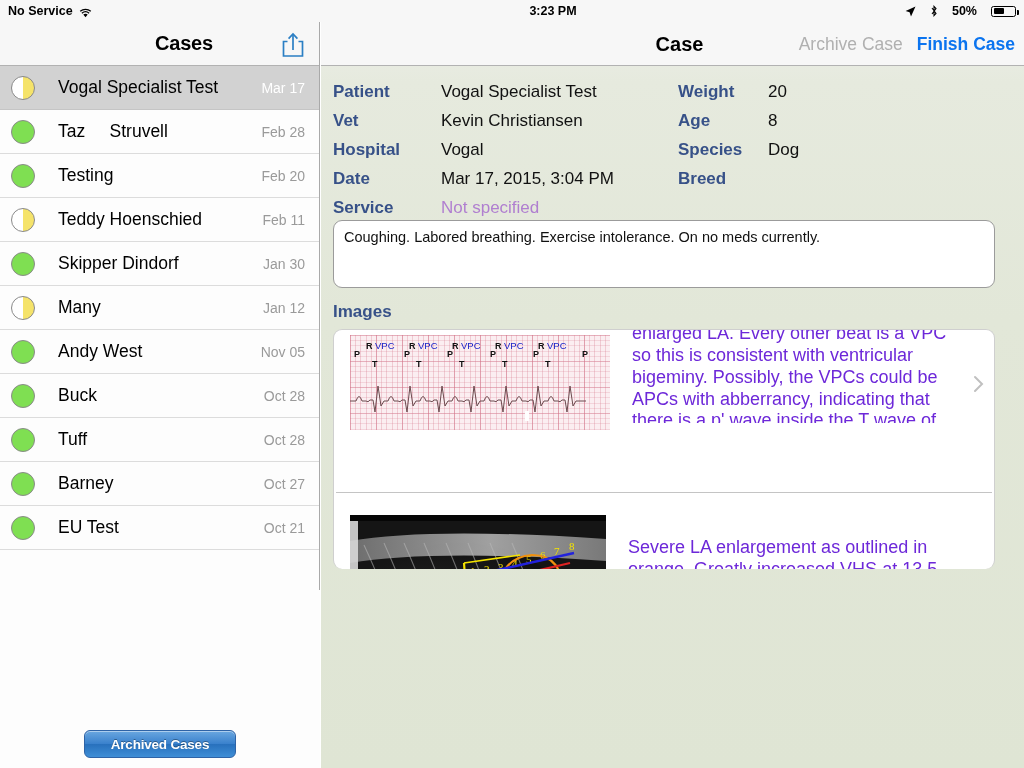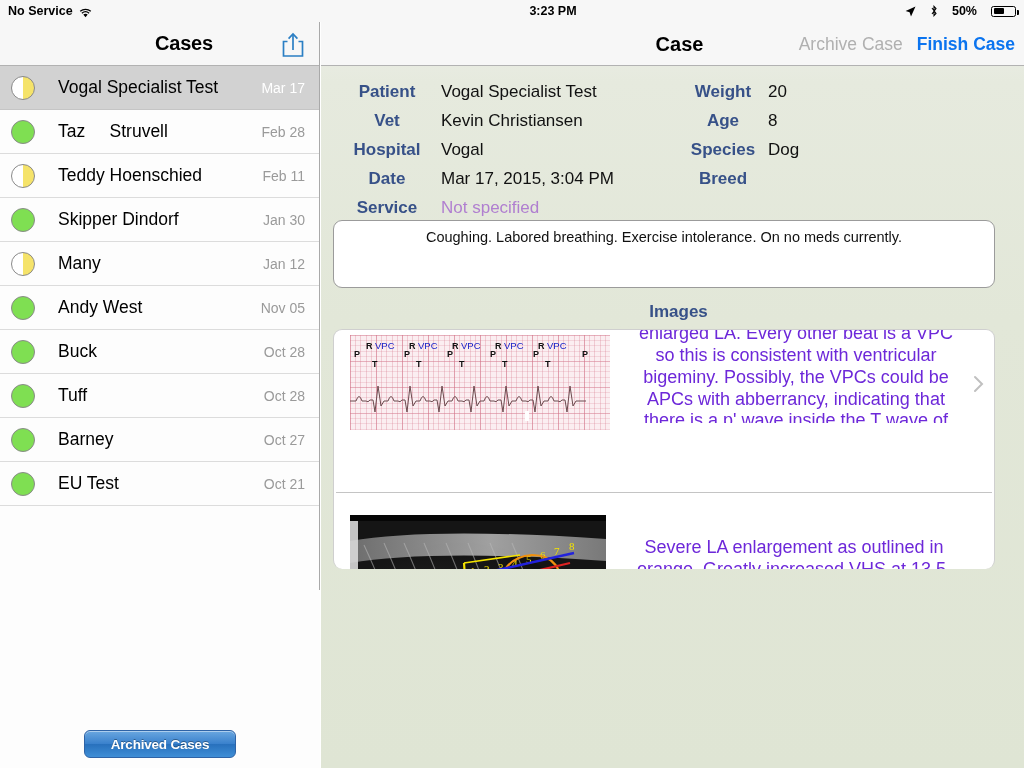--- a/index.html
+++ b/index.html
@@ -104,21 +104,21 @@
   .d-title {
     position:absolute; left:0; width:703px; top:11px; text-align:center;
     font-size:20px; font-weight:bold; color:#000;padding-left:14px;
   }
   .d-actions { position:absolute; right:9px; top:12px; display:flex; gap:14px; align-items:center; }
   .act { font-size:17.5px; cursor:pointer; }
   .act.disabled { color:#b0b0b0; font-weight:normal; cursor:default; }
   .act.primary  { color:#0b74ef; font-weight:bold; }
 
   
-  .d-body { position:relative; padding:0 0 12px 0;text-align:center; }
+  .d-body { position:relative; padding:0 0 12px 0; }
 
   .fields { position:relative; margin:16px 0 0 12px; height:138px; }
   .fcol { position:absolute; top:0; }
   .fcol.left  { left:0; }
   .fcol.right { left:345px; }
   .frow { display:flex; align-items:baseline; height:29px; }
   .flabel { font-size:17px; font-weight:bold; color:#375188; }
   .fvalue { font-size:17px; color:#111; }
   .fcol.left  .flabel { width:108px; }
   .fcol.right .flabel { width:90px; }
@@ -222,20 +222,25 @@
     <div class="caselist">
         <div class="case-row selected">
           <div class="dot half"></div>
           <div class="case-name">Vogal Specialist Test</div>
           <div class="case-date">Mar 17</div>
         </div>
         <div class="case-row">
           <div class="dot"></div>
           <div class="case-name">Taz     Struvell</div>
           <div class="case-date">Feb 28</div>
+        </div>
+        <div class="case-row">
+          <div class="dot"></div>
+          <div class="case-name">Testing</div>
+          <div class="case-date">Feb 20</div>
         </div>
         <div class="case-row">
           <div class="dot half"></div>
           <div class="case-name">Teddy Hoenschied</div>
           <div class="case-date">Feb 11</div>
         </div>
         <div class="case-row">
           <div class="dot"></div>
           <div class="case-name">Skipper Dindorf</div>
           <div class="case-date">Jan 30</div>

